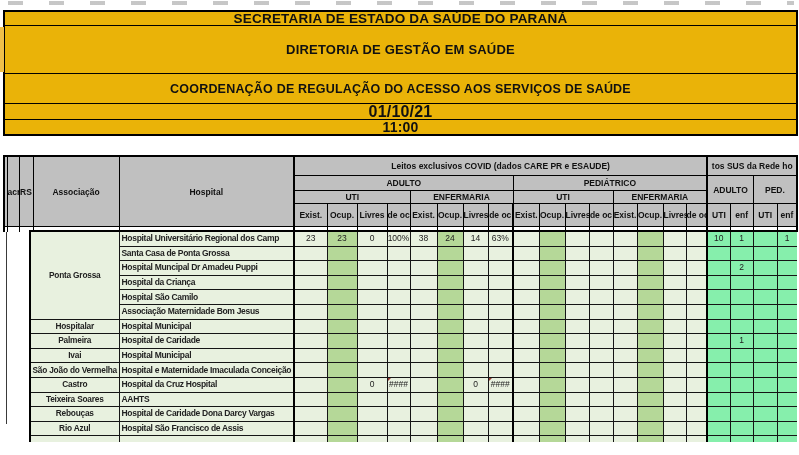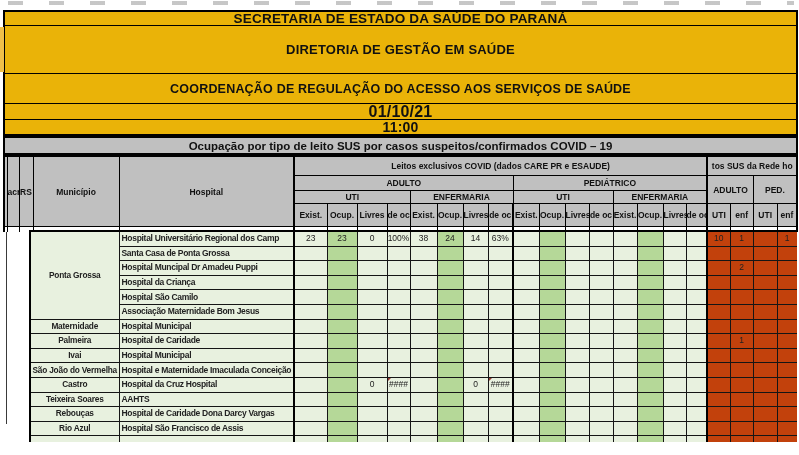--- a/index.html
+++ b/index.html
@@ -43,21 +43,21 @@
   .ghost-line{position:absolute;left:6px;top:232px;width:1px;height:192px;background:#3a3a3a;}
 
   
   .ovl{position:absolute;left:29px;top:230px;width:768px;height:212px;overflow:hidden;background:#fff;}
   .ovl table{width:767px;border:2px solid #000;border-bottom:none;border-right:1px solid #000;}
   .ovl td{border:1px solid #151515;font-size:8.5px;padding:0;overflow:hidden;white-space:nowrap;
     height:13.6px;line-height:13px;color:#222;text-align:center;background:#e8f1df;vertical-align:middle;}
   td.mun{font-weight:bold;font-size:8.3px;letter-spacing:-0.2px;}
   td.hos{text-align:left;padding-left:2px;font-weight:bold;letter-spacing:-0.3px;}
   td.dg{background:#b5d898;}
-  td.rg{background:#c2410c;margin-top:19px;}
+  td.rg{background:#86efac;margin-top:19px;}
   .ovl tr.svr2 td{height:10px;}
   td.err{position:relative;}
   td.err::before{content:"";position:absolute;left:0;top:0;width:0;height:0;
     border-top:3px solid #943a33;border-right:3px solid transparent;}
 </style>
 </head>
 <body>
 
 <div class="page">
 
@@ -65,21 +65,20 @@
 
   <div class="titlebox">
     <div class="trow t1">SECRETARIA DE ESTADO DA SAÚDE DO PARANÁ</div>
     <div class="trow t2">DIRETORIA DE GESTÃO EM SAÚDE</div>
     <div class="trow t3">COORDENAÇÃO DE REGULAÇÃO DO ACESSO AOS SERVIÇOS DE SAÚDE</div>
     <div class="trow t4">01/10/21</div>
     <div class="trow t5">11:00</div>
   </div>
   <div class="yellow-strip"></div>
 
-  <div class="banner">Ocupação por tipo de leito SUS por casos suspeitos/confirmados COVID – 19</div>
 
   <table class="hdr">
     <colgroup>
       <col style="width:3px">
         <col style="width:12px">
         <col style="width:14px">
         <col style="width:86px">
         <col style="width:175px">
       <col style="width:33px">
         <col style="width:30px">
@@ -100,21 +99,21 @@
       <col style="width:23px">
         <col style="width:23px">
         <col style="width:24px">
         <col style="width:20px">
     </colgroup>
     <tbody>
         <tr class="r1">
       <td rowspan="4"></td>
       <td rowspan="4">acr</td>
       <td rowspan="4">RS</td>
-      <td rowspan="4">Município</td>
+      <td rowspan="4">Associação</td>
       <td rowspan="4" class="bR">Hospital</td>
       <td colspan="16" class="bR">Leitos exclusivos COVID (dados CARE PR e ESAUDE)</td>
       <td colspan="4">tos SUS da Rede ho</td>
     </tr>
     <tr class="r2">
       <td colspan="8">ADULTO</td>
       <td colspan="8" class="bR">PEDIÁTRICO</td>
       <td colspan="2" rowspan="2">ADULTO</td>
       <td colspan="2" rowspan="2">PED.</td>
     </tr>
@@ -338,21 +337,21 @@
             <td></td>
             <td class="dg"></td>
             <td></td>
             <td class="bR"></td>
       <td class="rg"></td>
             <td class="rg"></td>
             <td class="rg"></td>
             <td class="rg"></td>
     </tr>
     <tr>
-      <td class="mun">Maternidade</td>
+      <td class="mun">Hospitalar</td>
       <td class="hos bR">Hospital Municipal</td>
       <td></td>
             <td class="dg"></td>
             <td></td>
             <td></td>
             <td></td>
             <td class="dg"></td>
             <td></td>
             <td class="bR"></td>
       <td></td>

